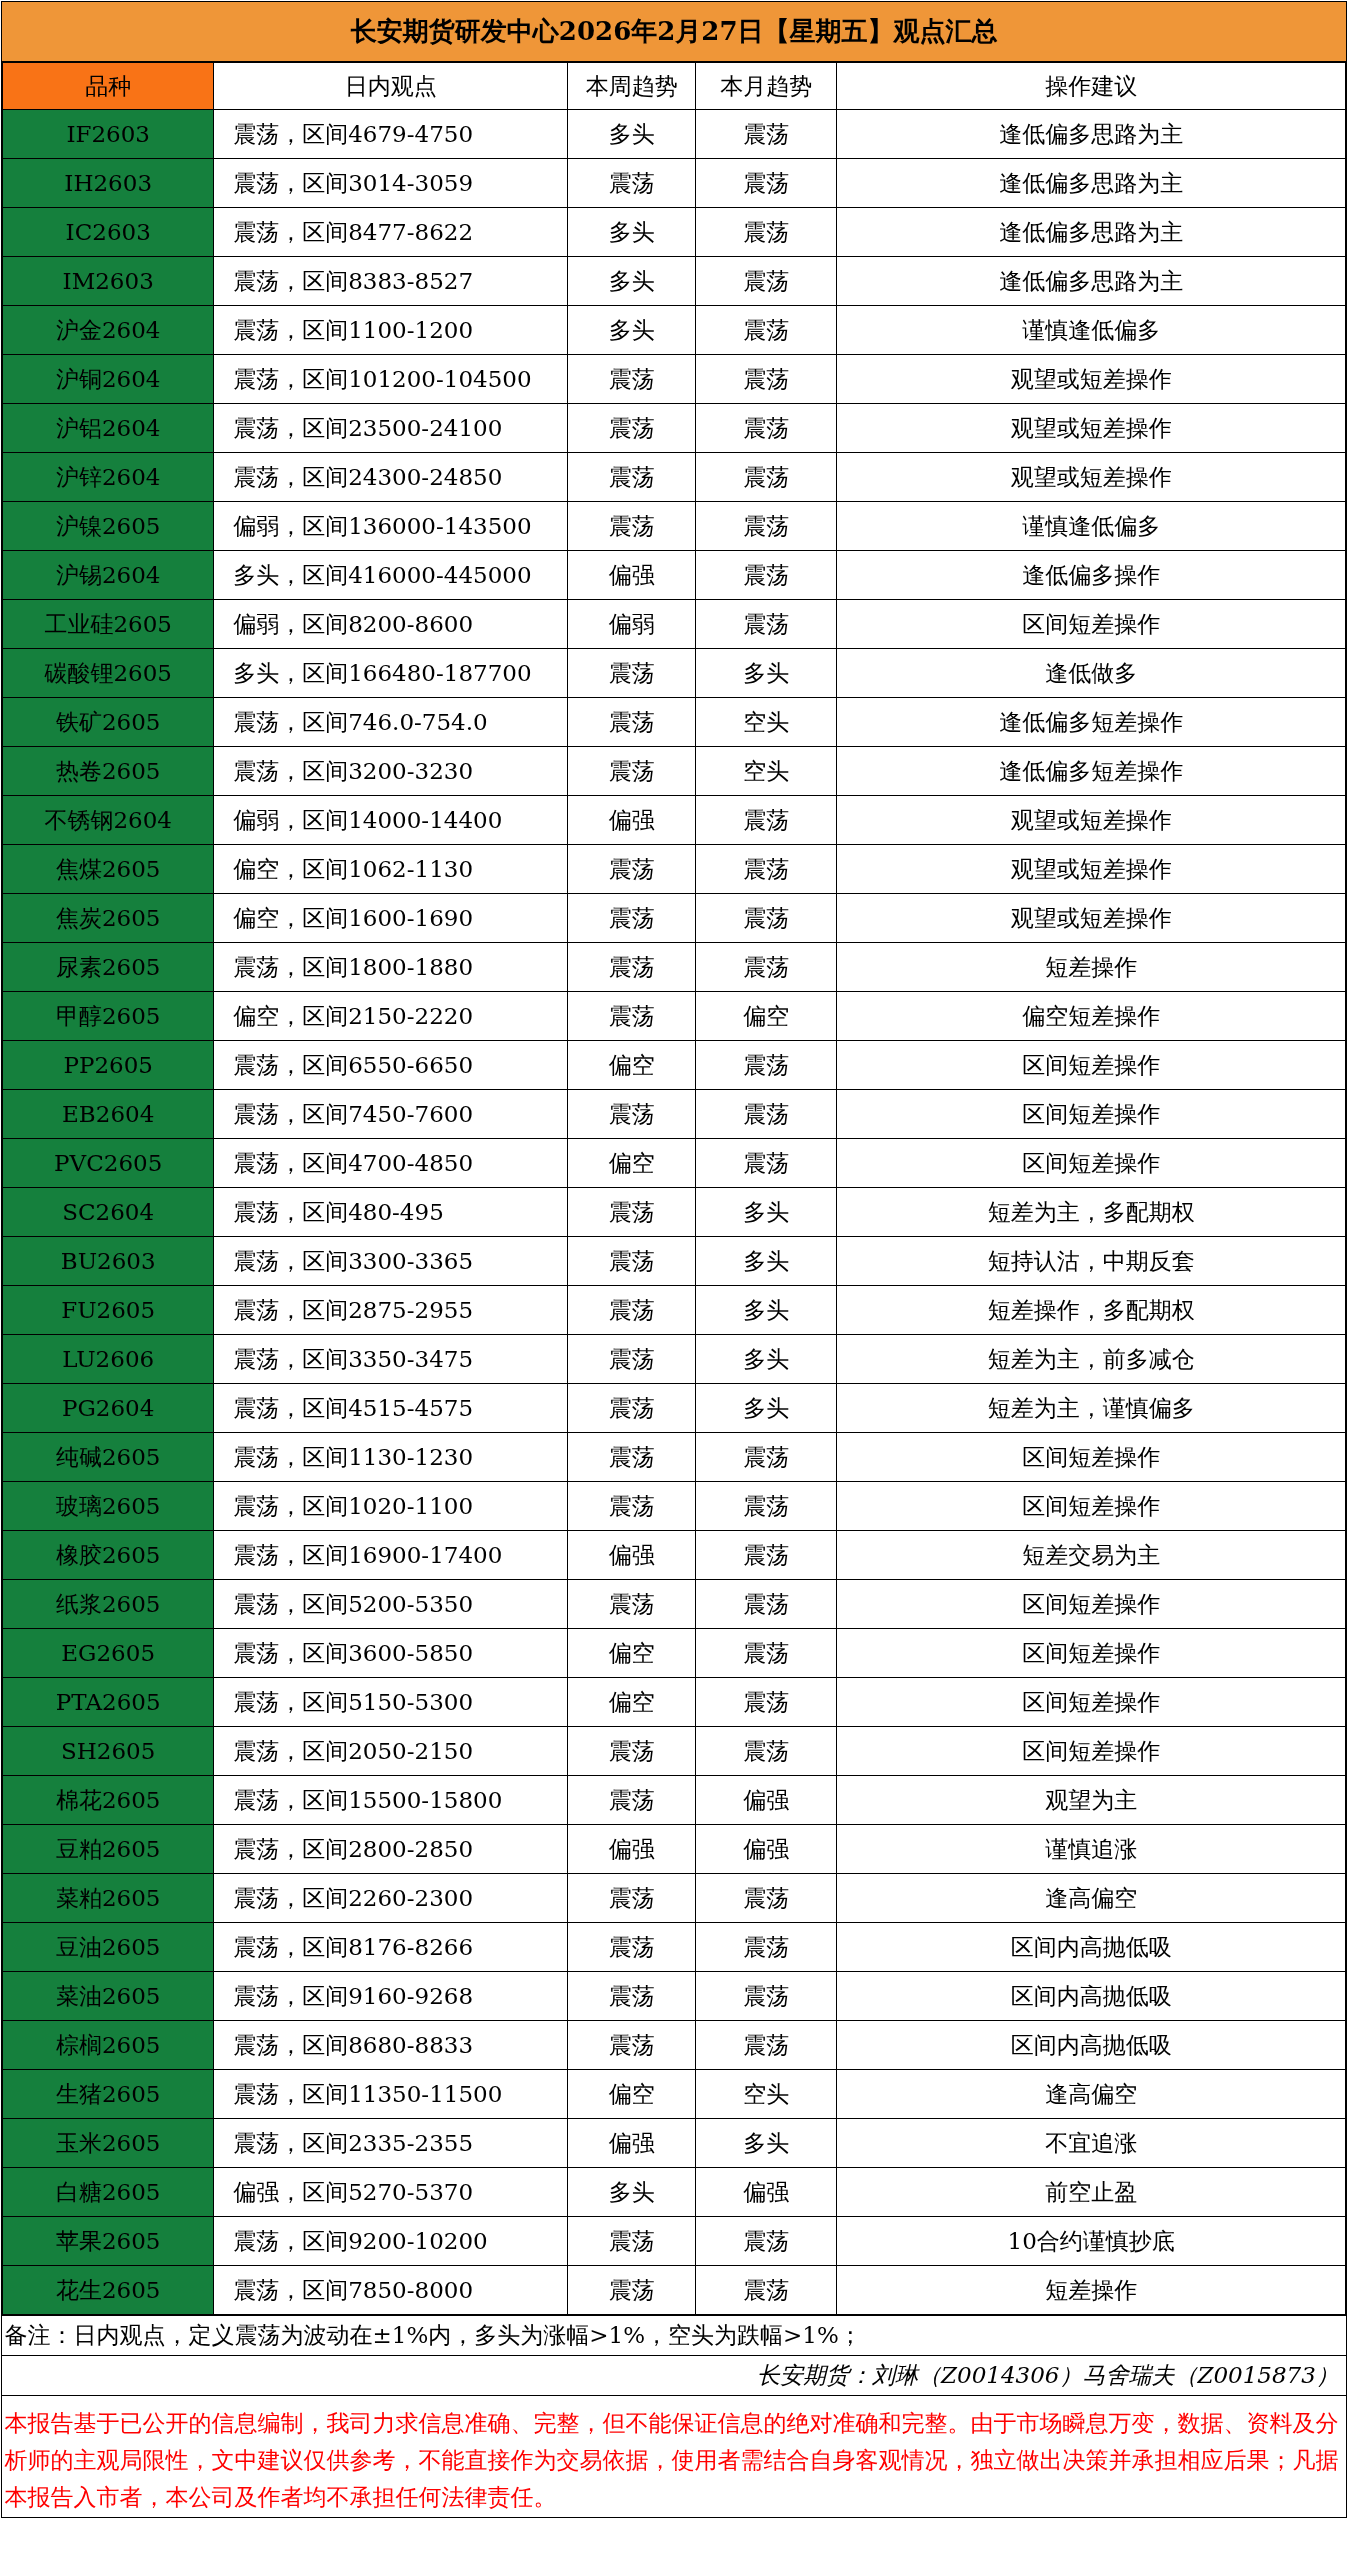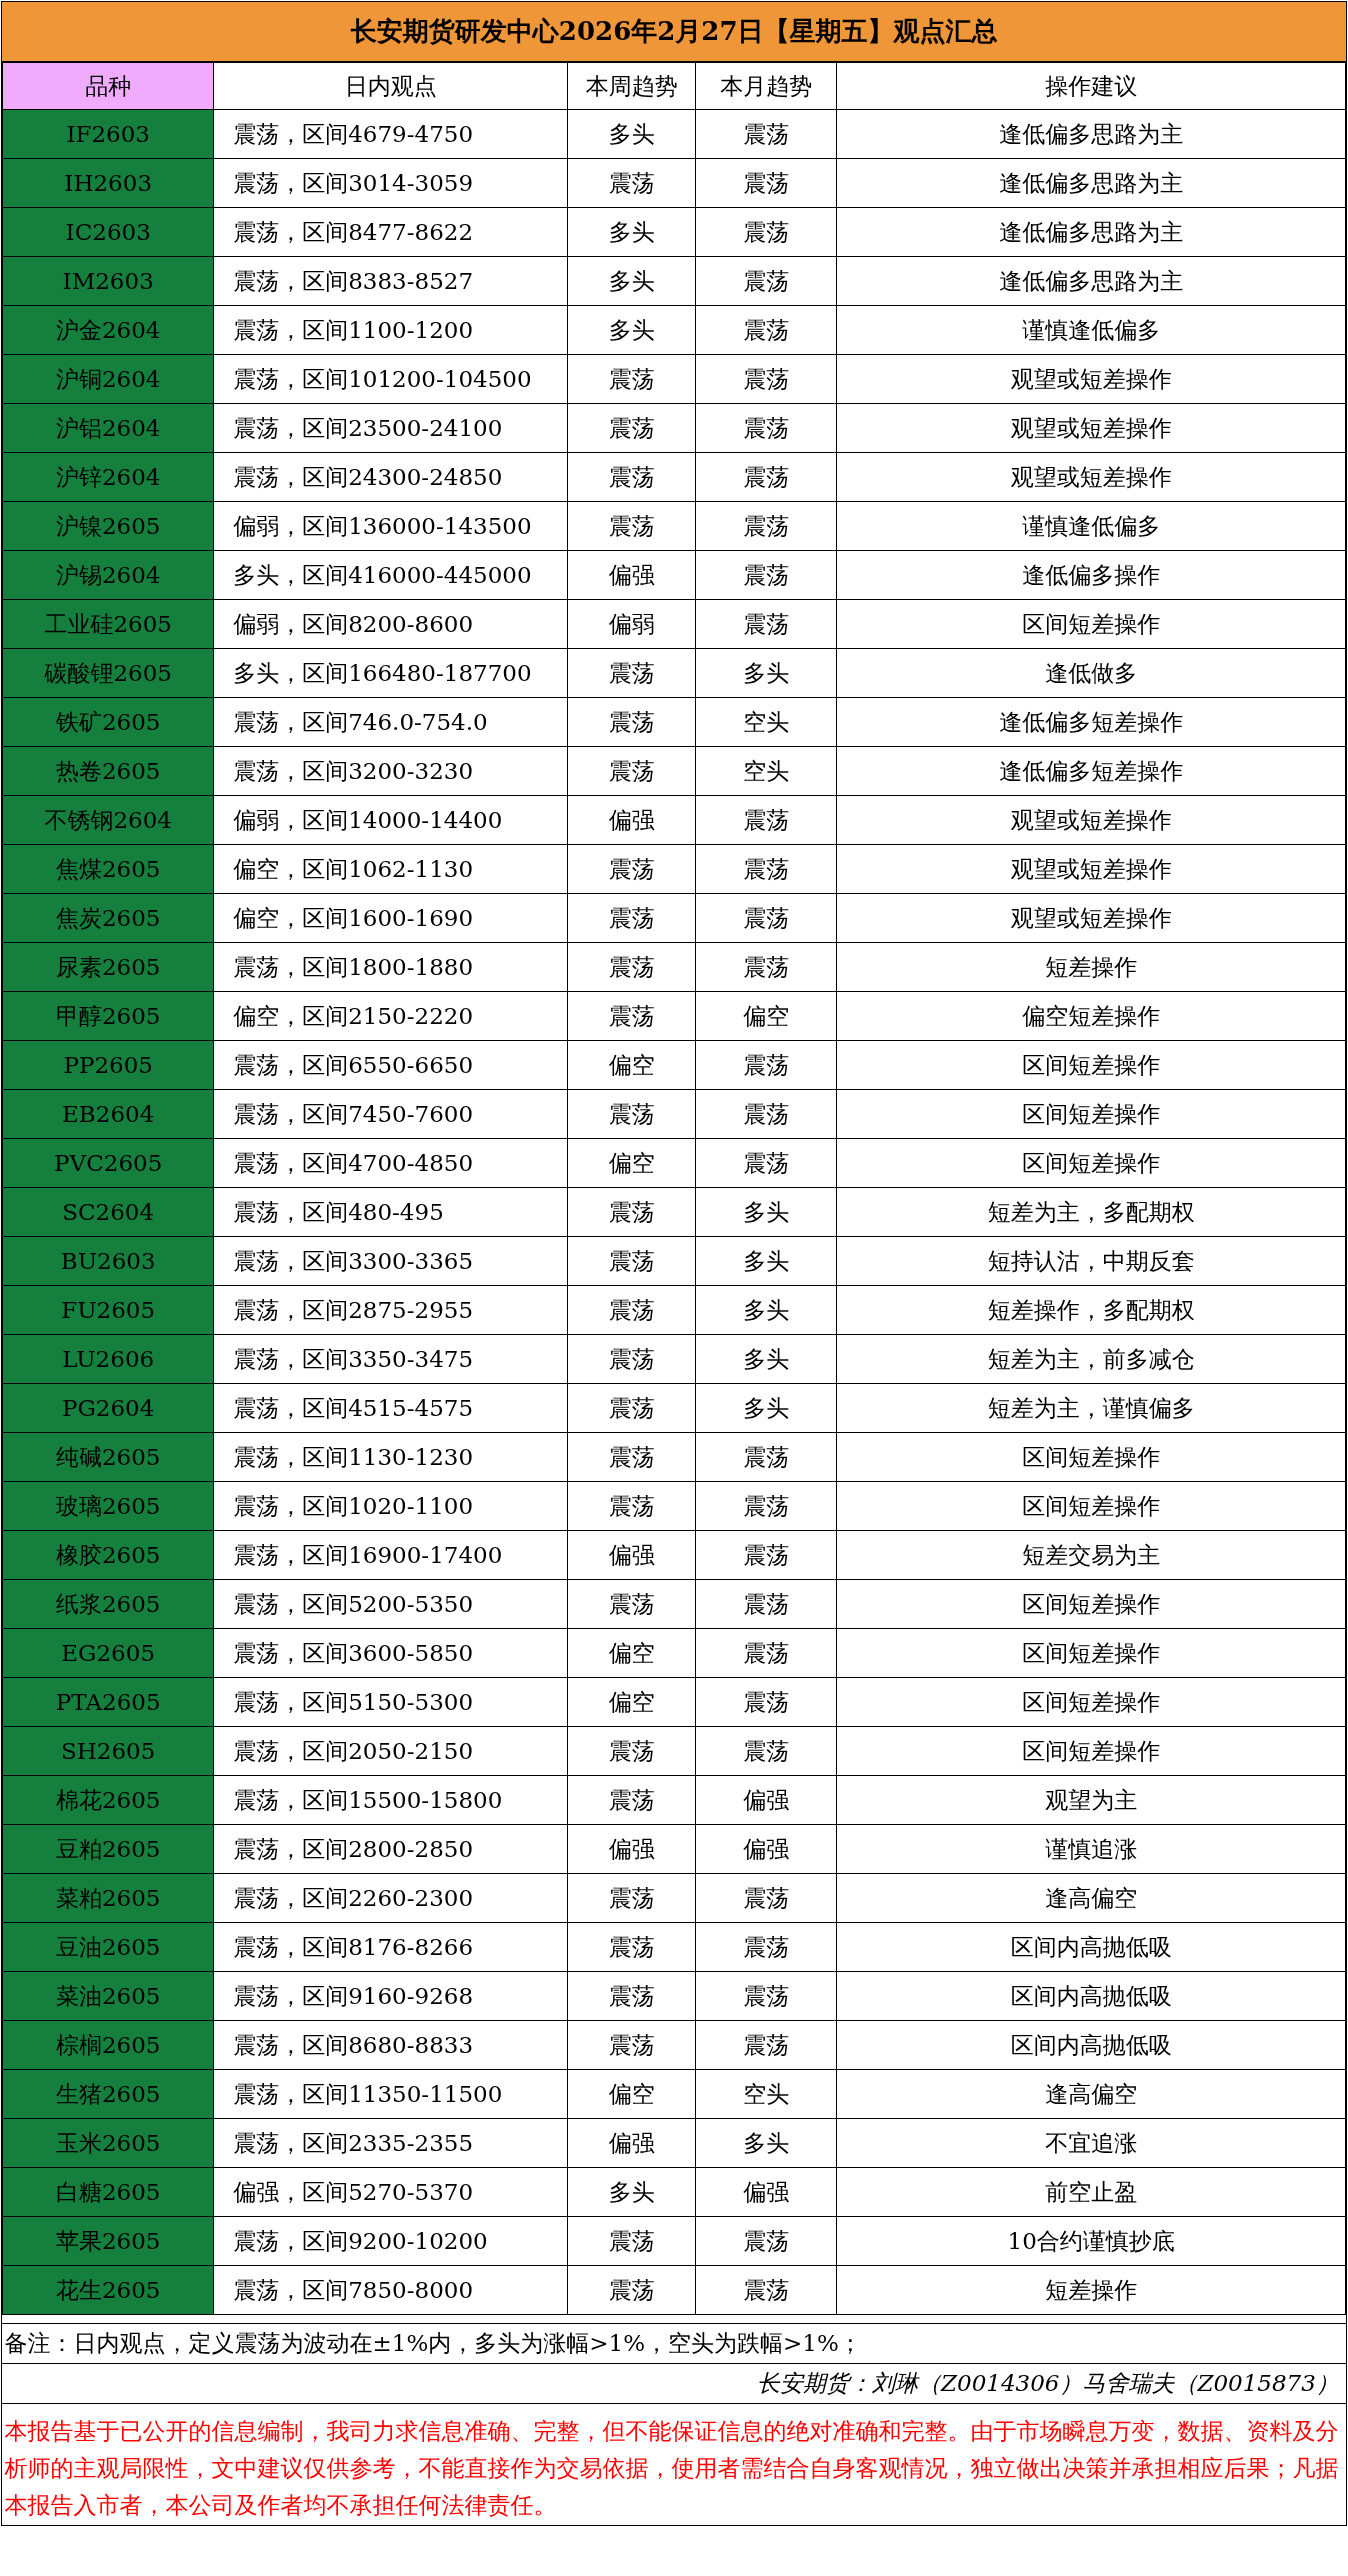--- a/index.html
+++ b/index.html
@@ -3,31 +3,31 @@
   <meta charset="utf-8">
   <style>
     html, body { margin: 0; padding: 0; background: #ffffff; }
     body { width: 1349px; height: 2576px; overflow: hidden; font-family: "DejaVu Serif", "Liberation Serif", serif; color: #000; }
     .sheet { position: absolute; left: 1.2px; top: 1.2px; width: 1346px; border: 1.8px solid #000; box-sizing: border-box; }
     .title { height: 59px; background: #EF9638; border-bottom: 1.8px solid #000; display: flex; align-items: center; justify-content: center; font-size: 26px; font-weight: bold; letter-spacing: 0px; }
     table { border-collapse: collapse; width: 100%; table-layout: fixed; }
     td, th { border: 0.6px solid #000; font-weight: normal; padding: 0; white-space: nowrap; overflow: hidden; font-size: 23px; }
     tr { border-top: 1.8px solid #000; }
     th { height: 46px; text-align: center; background: #fff; }
-    th.c0 { background: #f0abfc; }
+    th.c0 { background: #f97316; }
     td { height: 48px; }
     td.c0 { background: #15803d; text-align: center; }
     td.c1 { text-align: left; padding-left: 19px; }
     td.c2, td.c3, td.c4 { text-align: center; }
     col.w0 { width: 211px; }
     col.w1 { width: 354px; }
     col.w2 { width: 128px; }
     col.w3 { width: 141px; }
     col.w4 { width: 509px; }
-    .note { height: 39px; border-top: 1.8px solid #000; font-size: 23px; display: flex; align-items: center; padding-left: 2.4px; margin-top: 8px; }
+    .note { height: 39px; border-top: 1.8px solid #000; font-size: 23px; display: flex; align-items: center; padding-left: 2.4px; }
     .author { height: 39px; border-top: 1.8px solid #000; font-size: 23px; display: flex; align-items: center; justify-content: flex-end; padding-right: 7.3px; font-style: italic; }
     .disclaimer { border-top: 1.8px solid #000; color: #FF0000; font-size: 23px; line-height: 37px; padding: 8.5px 2.4px 8.5px 2.4px; height: 122px; box-sizing: border-box; white-space: normal; word-break: break-all; }
   </style>
 </head>
 <body>
 
 <div class="sheet">
   <div class="title">长安期货研发中心2026年2月27日【星期五】观点汇总</div>
 
   <table>

